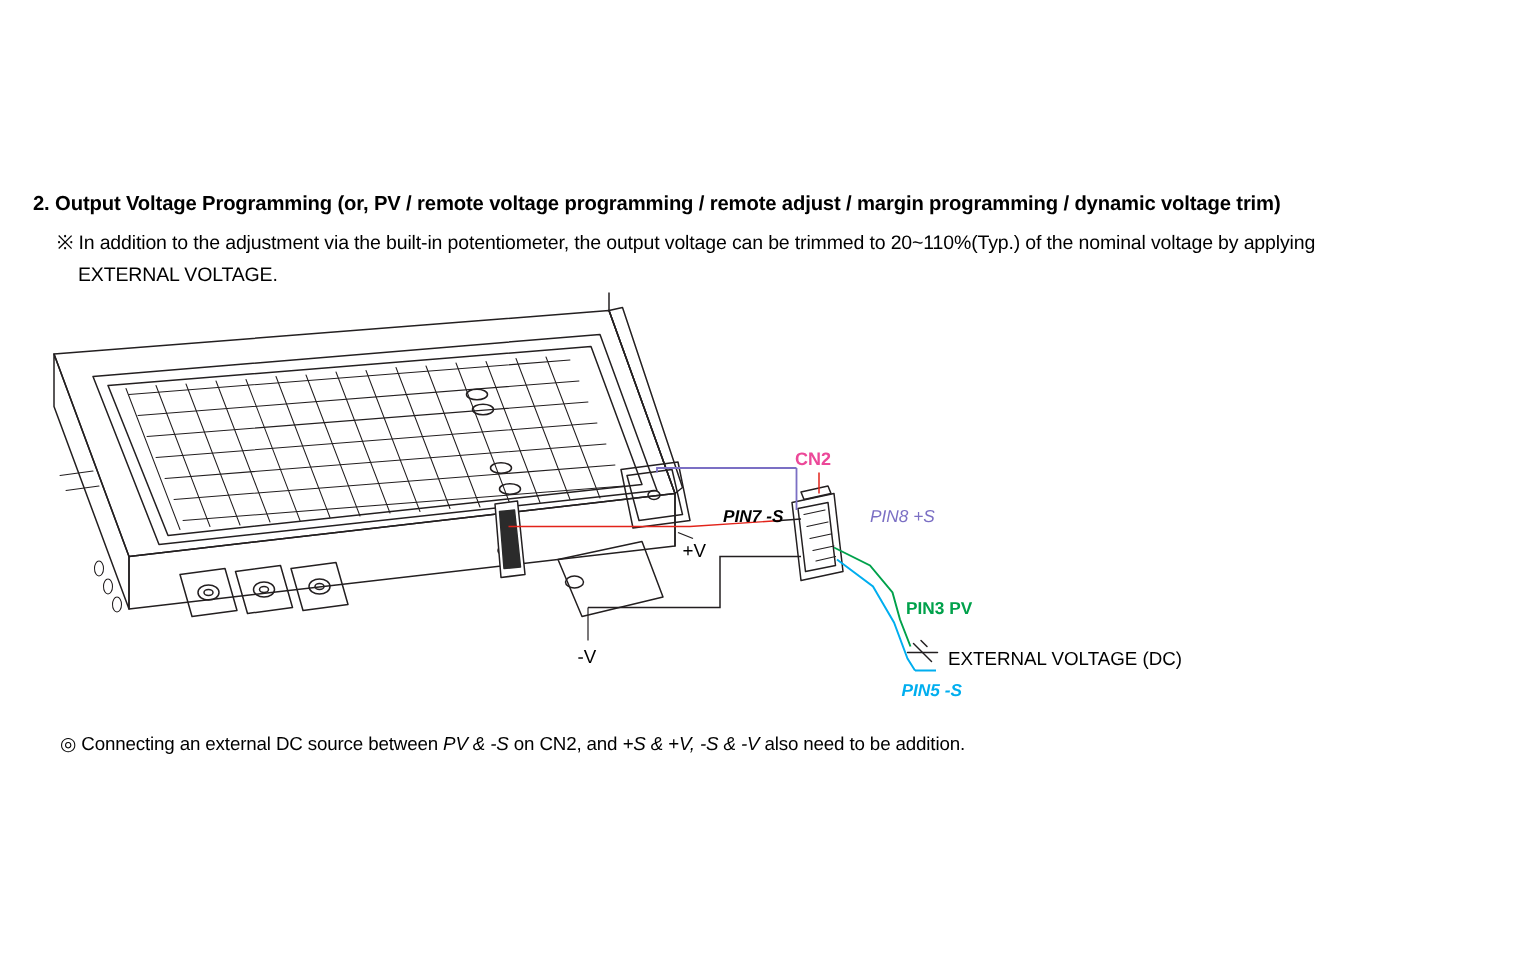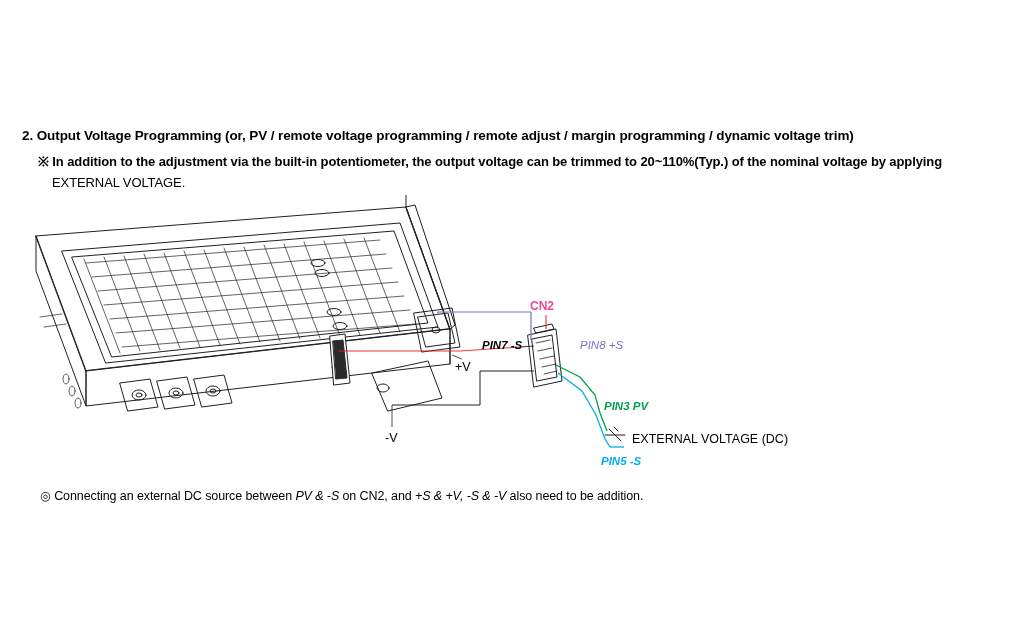--- a/index.html
+++ b/index.html
@@ -32,21 +32,20 @@
   }
   .note-line {
     position: absolute;
     font-size: 13px;
     letter-spacing: -0.1px;
     white-space: nowrap;
   }
   .note-1 {
     left: 38px;
     top: 152px;
-    font-weight: bold;
   }
   .note-2 {
     left: 52px;
     top: 175px;
     text-align: right;
   }
   .footnote {
     position: absolute;
     left: 40px;
     top: 488px;
@@ -90,21 +89,20 @@
     top: 339px;
     color: #7b6fc4;
     font-style: italic;
     font-weight: normal;
     font-size: 11.5px;
   }
   .lbl-pin3 {
     left: 604px;
     top: 400px;
     color: #00a14b;
-    font-style: italic;
     font-weight: bold;
     font-size: 11.5px;
   }
   .lbl-pin5 {
     left: 601px;
     top: 455px;
     color: #00aeef;
     font-style: italic;
     font-weight: bold;
     font-size: 11.5px;

